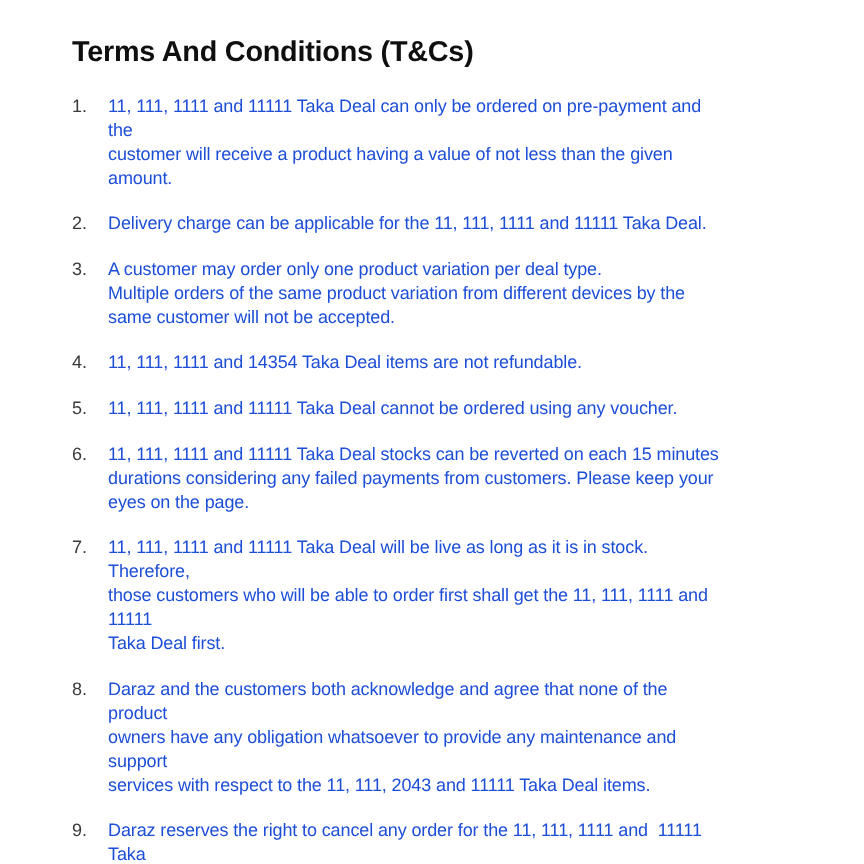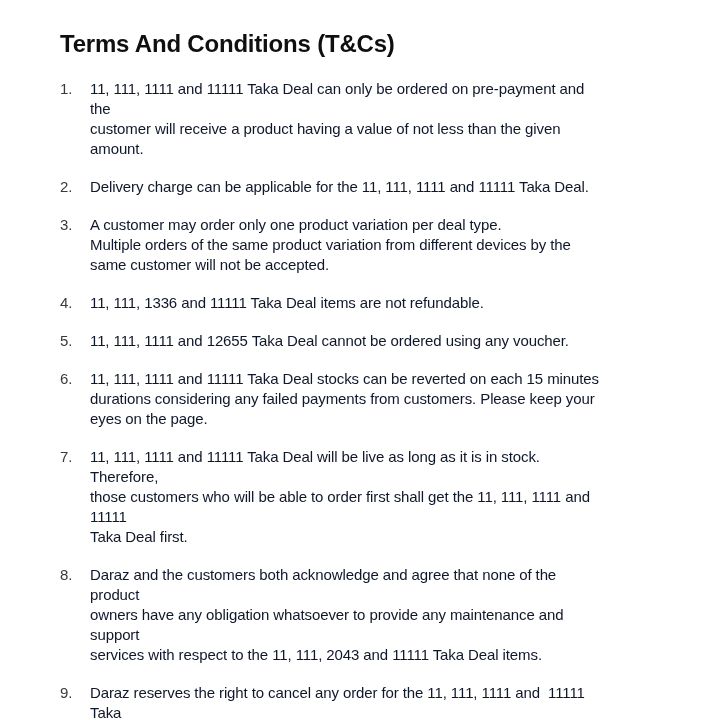--- a/index.html
+++ b/index.html
@@ -38,21 +38,21 @@
     margin: 0 0 18px 0;
     font-size: 15px;
     line-height: 20px;
     letter-spacing: -0.1px;
   }
   .term .num {
     color: #3a3a3a;
   }
   .term .txt {
     white-space: pre-wrap;
-    color: #0f172a;
+    color: #1d4ed8;
   }
 </style>
 </head>
 <body>
 
 <div class="doc">
   <h1>Terms And Conditions (T&amp;Cs)</h1>
   <ol class="terms" id="terms-list">
   <li class="term">
     <span class="num">1.</span>
@@ -68,26 +68,26 @@
 
   <li class="term">
     <span class="num">3.</span>
     <span class="txt">A customer may order only one product variation per deal type.
 Multiple orders of the same product variation from different devices by the
 same customer will not be accepted.</span>
   </li>
 
   <li class="term">
     <span class="num">4.</span>
-    <span class="txt">11, 111, 1336 and 11111 Taka Deal items are not refundable.</span>
+    <span class="txt">11, 111, 1111 and 14354 Taka Deal items are not refundable.</span>
   </li>
 
   <li class="term">
     <span class="num">5.</span>
-    <span class="txt">11, 111, 1111 and 12655 Taka Deal cannot be ordered using any voucher.</span>
+    <span class="txt">11, 111, 1111 and 11111 Taka Deal cannot be ordered using any voucher.</span>
   </li>
 
   <li class="term">
     <span class="num">6.</span>
     <span class="txt">11, 111, 1111 and 11111 Taka Deal stocks can be reverted on each 15 minutes
 durations considering any failed payments from customers. Please keep your
 eyes on the page.</span>
   </li>
 
   <li class="term">

